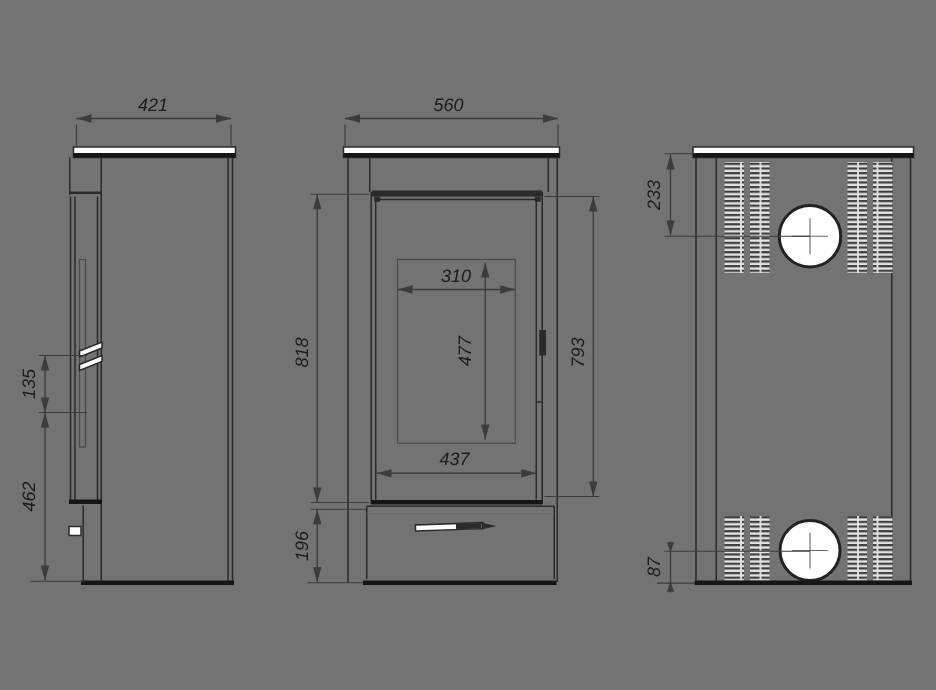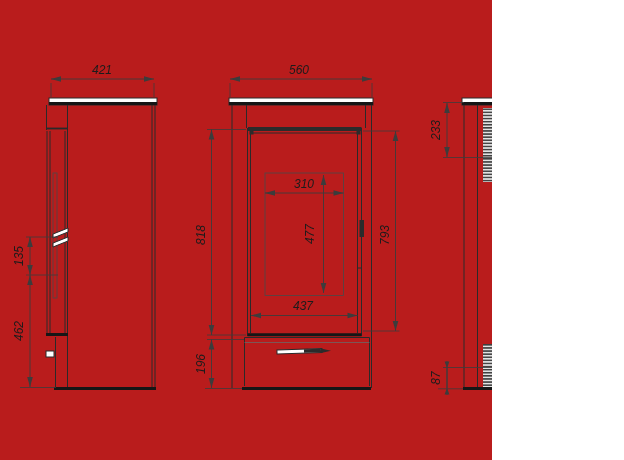--- a/index.html
+++ b/index.html
@@ -1,16 +1,16 @@
 <!DOCTYPE html>
 <html><head>
 <meta charset="utf-8">
 <style>
   html,body{margin:0;padding:0;background:#fff;}
-  .stage{position:relative;width:492px;height:460px;background:#b91c1c;overflow:hidden;
+  .stage{position:relative;width:624px;height:460px;background:#737373;overflow:hidden;
          font-family:"Liberation Sans",sans-serif;}
   svg{display:block;}
   .edge{stroke:#2a2a2a;stroke-width:1;fill:none;}
   .edge2{stroke:#2a2a2a;stroke-width:1.8;fill:none;}
   .thick{stroke:#161616;stroke-width:3;fill:none;}
   .thin{stroke:#6a6a6a;stroke-width:0.75;fill:none;}
   .ext{stroke:#3c3c3c;stroke-width:0.8;fill:none;}
   .dim{stroke:#3c3c3c;stroke-width:0.9;fill:none;}
   .dimrect{stroke:#4a4a4a;stroke-width:0.8;fill:none;}
   .dimtext{font:italic 12px "Liberation Sans",sans-serif;fill:#1c1c1c;}

